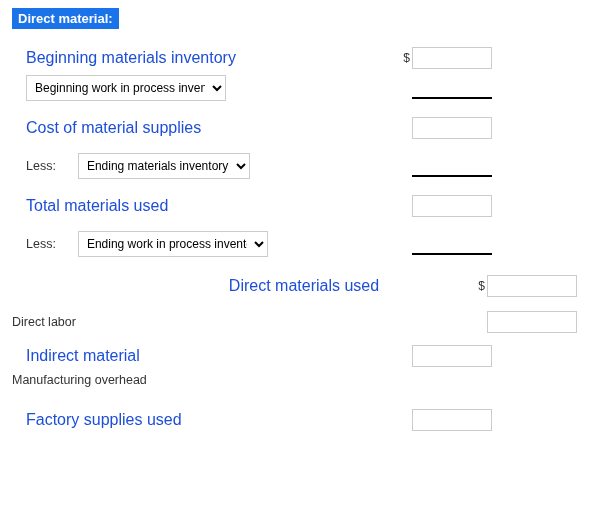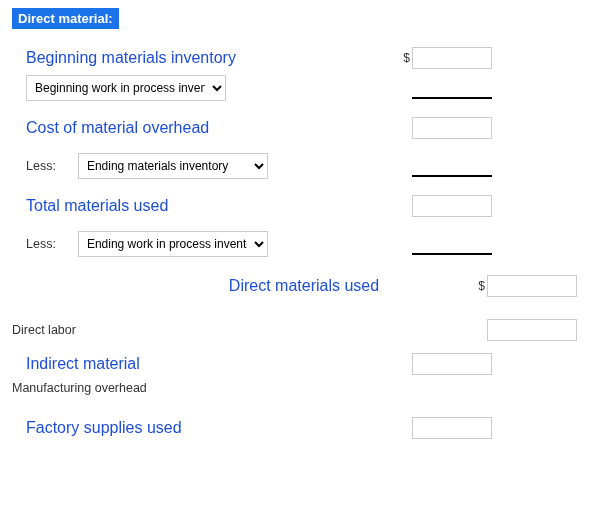--- a/index.html
+++ b/index.html
@@ -149,31 +149,31 @@
       </select>
     </div>
     <div style="position:absolute; right:90px; display:flex; align-items:center;">
       <input class="underline-input" type="text" value="" style="">
     </div>
   </div>
 
   <div class="row-spacer"></div>
 
   <div class="form-row" style="padding-left:14px; margin-top:4px;">
-    <span class="label-text">Cost of material overhead</span>
+    <span class="label-text">Cost of material supplies</span>
     <div style="position:absolute; right:90px; display:flex; align-items:center;">
       <input class="input-box" type="text" value="" style="">
     </div>
   </div>
 
   <div class="row-spacer"></div>
 
   <div class="form-row" style="padding-left:14px; margin-top:2px;">
     <span class="less-label">Less:</span>
-    <select class="select-dropdown" style="width:190px;">
+    <select class="select-dropdown" style="width:172px;">
       <option>Ending materials inventory</option>
       <option>Beginning work in process inventory</option>
     </select>
     <div style="position:absolute; right:90px; display:flex; align-items:center;">
       <input class="underline-input" type="text" value="" style="">
     </div>
   </div>
 
   <div class="row-spacer"></div>
 
@@ -202,21 +202,21 @@
   <div class="form-row" style="padding-left:14px; margin-top:6px;justify-content:center;">
     <span class="label-text">Direct materials used</span>
     <div style="position:absolute; right:5px; display:flex; align-items:center;">
       <span class="dollar-sign">$</span>
       <input class="input-box-wide" type="text" value="" style="">
     </div>
   </div>
 
   <div class="row-spacer"></div>
 
-  <div class="form-row" style="margin-top:14px;">
+  <div class="form-row" style="margin-top:6px;">
     <span class="label-text-dark">Direct labor</span>
     <div style="position:absolute; right:5px; display:flex; align-items:center;">
       <input class="input-box-wide" type="text" value="" style="">
     </div>
   </div>
 
   <div class="row-spacer"></div>
 
   <div class="form-row" style="padding-left:14px; margin-top:4px;">
     <span class="label-text">Indirect material</span>

